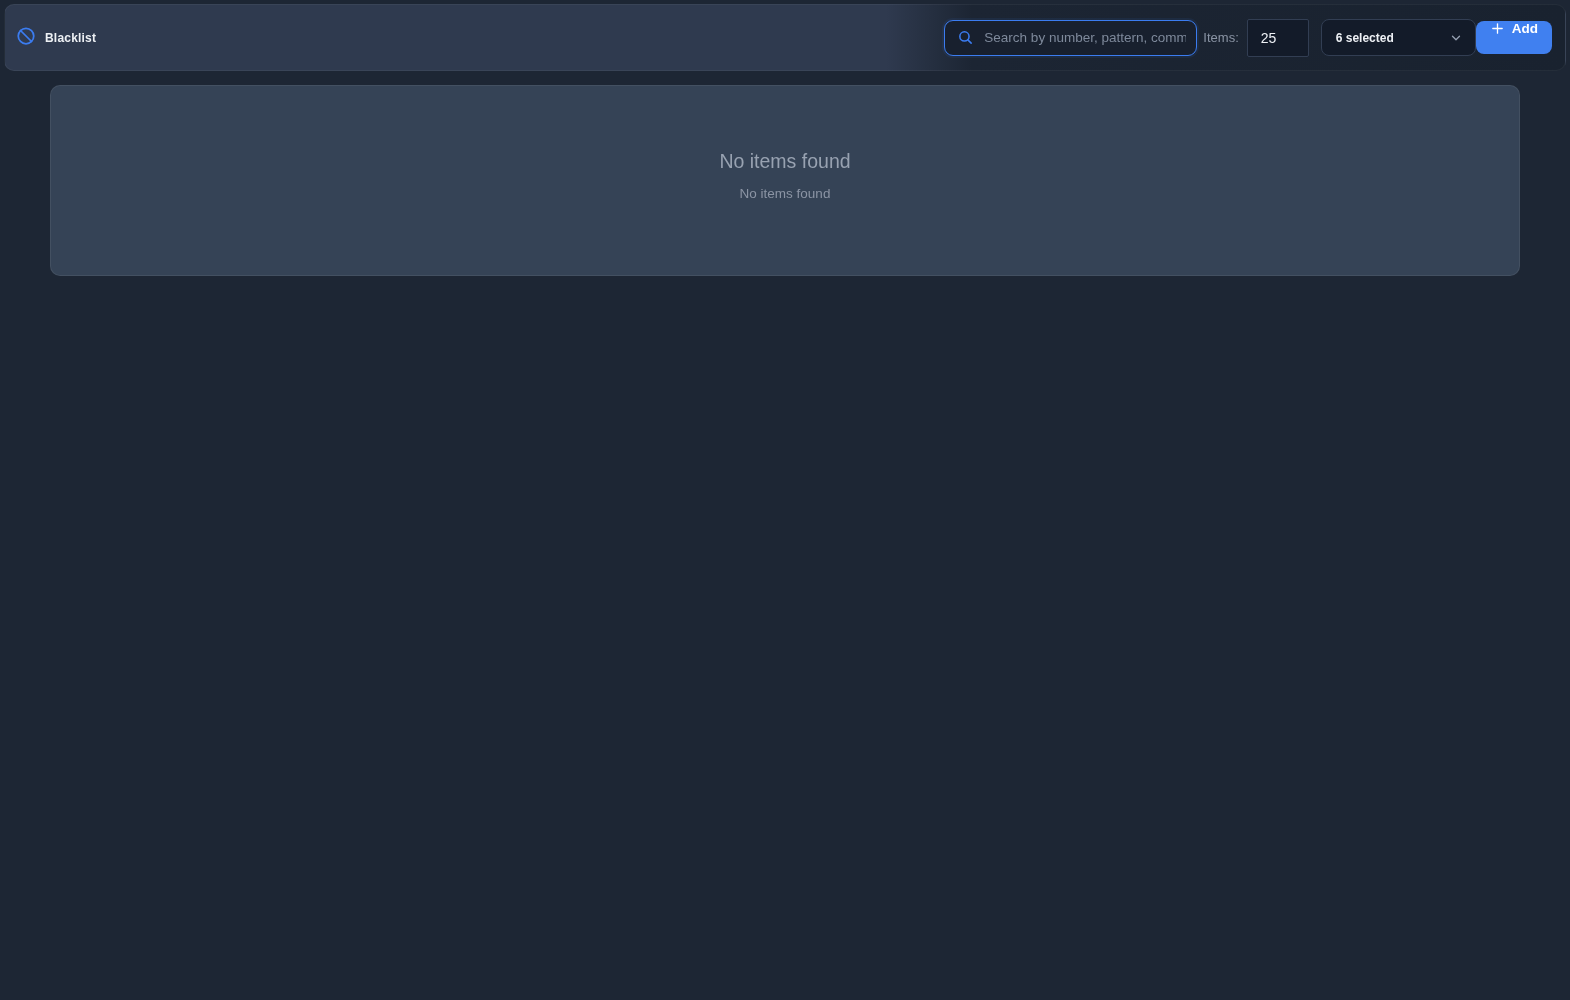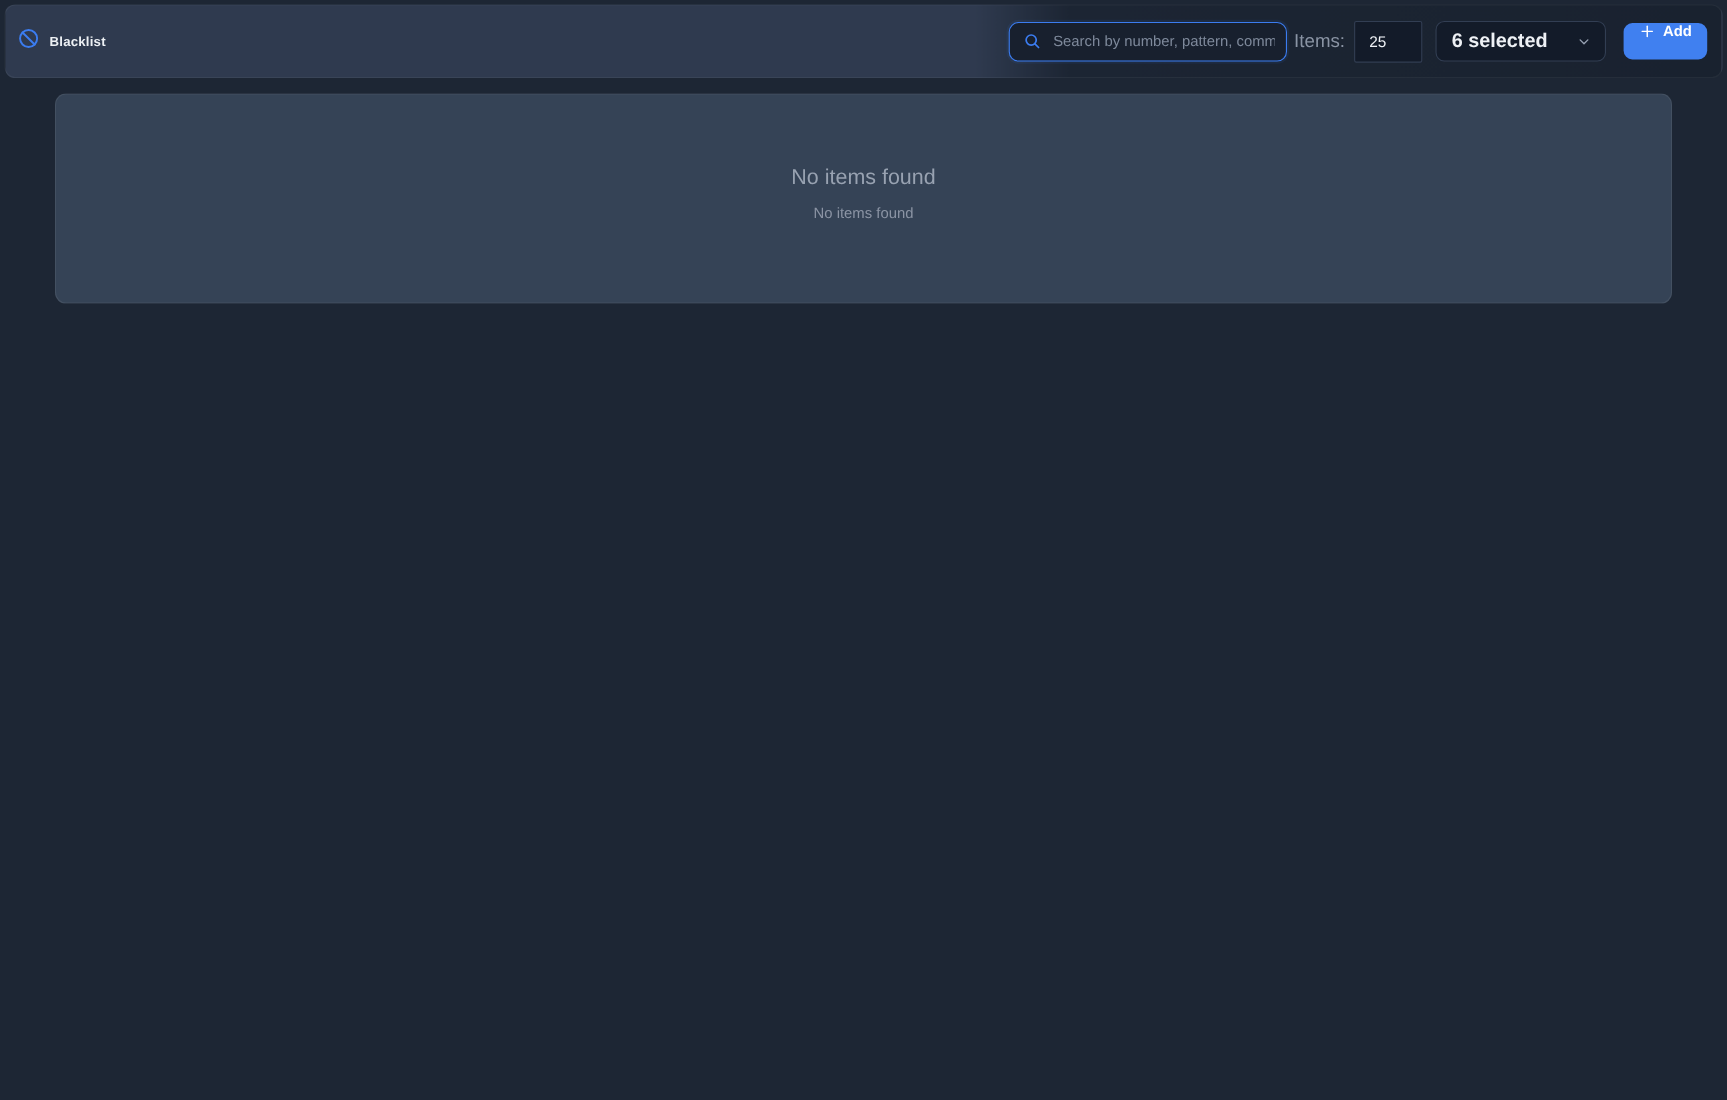--- a/index.html
+++ b/index.html
@@ -45,21 +45,21 @@
     background: transparent;
     border: none;
     outline: none;
     color: #dfe5ee;
     font-size: 13.5px;
     font-family: "Liberation Sans", sans-serif;
   }
   .search-input::placeholder { color: #7e899b; opacity: 1; }
 
   .items-label {
-    font-size: 17px;
+    font-size: 13px;
     color: #8a94a4;
     margin: 0 8px 0 6px;
     white-space: nowrap;
     text-align: right;
   }
 
   .select {
     display: flex;
     align-items: center;
     justify-content: space-between;
@@ -75,23 +75,23 @@
     padding: 0 10px 0 13px;
     font-size: 14px;
     margin-right: 12px;
     gap: 44px;
   }
   .select-wide {
     width: 155px;
     height: 37px;
     border-radius: 8px;
     padding: 0 12px 0 14px;
-    font-size: 18px;
+    font-size: 12px;
     font-weight: 600;
-    margin-right: 16px;
+    margin-right: 0;
   }
   .select .chevron { display: flex; flex: 0 0 auto; }
 
   .add-button {
     display: flex;
     align-items: flex-start;
     gap: 7px;
     height: 33px;
     padding: 0 14px;
     background: #4080f0;

